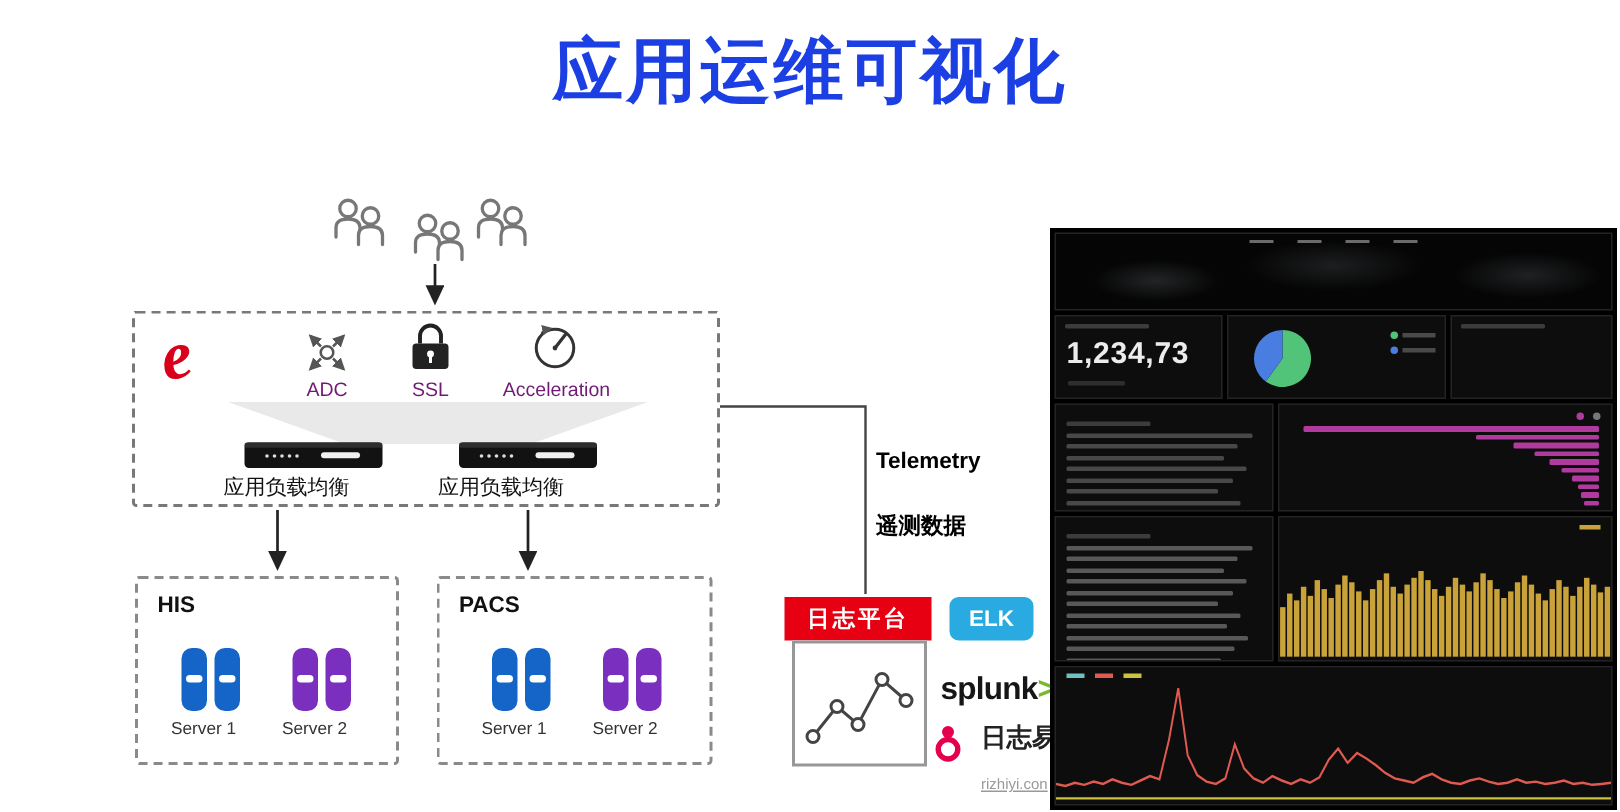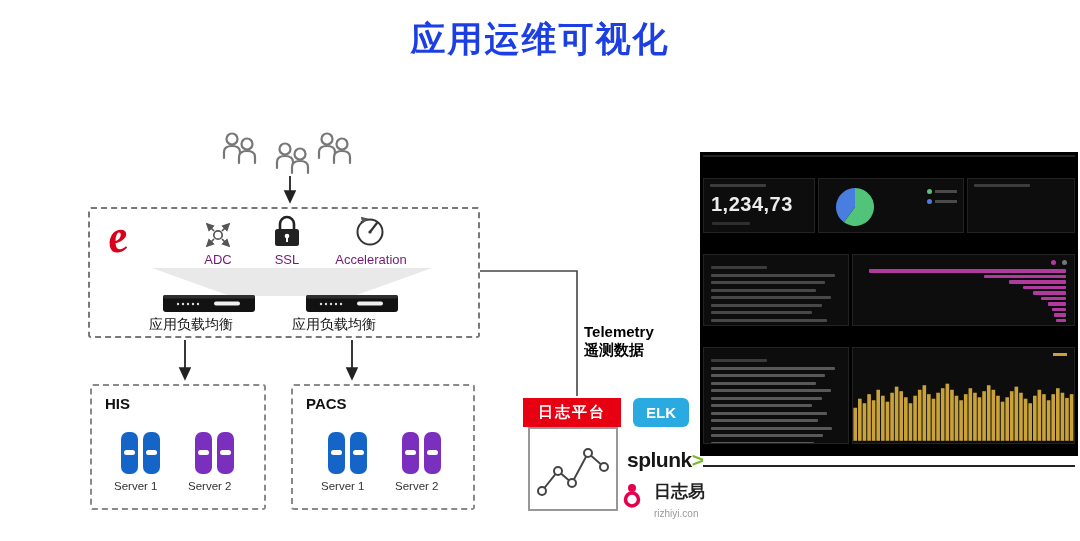--- a/index.html
+++ b/index.html
@@ -5,21 +5,21 @@
   * { box-sizing: border-box; margin: 0; padding: 0; }
   body {
     width: 1080px; height: 541px;
     font-family: "Liberation Sans", sans-serif;
     background: #fff; overflow: hidden;
   }
   .canvas { position: relative; width: 1080px; height: 541px; background: #fff; }
 
   .title {
     position: absolute; top: 16px; left: 0; right: 0;
-    text-align: center; font-size: 35px; font-weight: bold;
+    text-align: center; font-size: 47px; font-weight: bold;
     color: #1C3FE3; letter-spacing: 2px;
   }
 
   svg.overlay { position: absolute; left: 0; top: 0; pointer-events: none; }
 
   .dashed-box { position: absolute; border: 2px dashed #787878; border-radius: 3px; background: transparent; }
   .main-box { left: 88px; top: 207px; width: 392px; height: 131px; }
   .cluster-box { border: 2px dashed #8a8a8a; }
   .his-box  { left: 90px;  top: 384px; width: 176px; height: 126px; }
   .pacs-box { left: 291px; top: 384px; width: 184px; height: 126px; }
@@ -32,21 +32,21 @@
   .server-bars { display: flex; gap: 5px; justify-content: center; }
   .sbar { position: relative; width: 17px; height: 42px; border-radius: 7px; }
   .sbar::after {
     content: ''; position: absolute; left: 3px; right: 3px; top: 18px; height: 5px;
     background: #fff; border-radius: 3px;
   }
   .blue .sbar   { background: #1565C8; }
   .purple .sbar { background: #7B2FBE; }
   .server-label { margin-top: 6px; font-size: 11.5px; color: #333; }
 
-  .telemetry-en { position: absolute; left: 584px; top: 323px; font-size: 15px; font-weight: bold; color: #000; }
+  .telemetry-en { position: absolute; left: 584px; top: 299px; font-size: 15px; font-weight: bold; color: #000; }
   .telemetry-cn { position: absolute; left: 584px; top: 341px; font-size: 15px; font-weight: bold; color: #000; }
 
   .log-platform {
     position: absolute; left: 523px; top: 398px; width: 98px; height: 29px;
     background: #E60012; color: #fff; font-size: 15px; font-weight: bold;
     display: flex; align-items: center; justify-content: center; letter-spacing: 2px;
   }
   .chart-board {
     position: absolute; left: 528px; top: 427px; width: 90px; height: 84px;
     border: 2px solid #979797; background: #fff;
@@ -54,26 +54,26 @@
   .elk-badge {
     position: absolute; left: 633px; top: 398px; width: 56px; height: 29px;
     background: #29ABE2; border-radius: 6px; color: #fff; font-size: 15px; font-weight: bold;
     display: flex; align-items: center; justify-content: center;
   }
   .splunk { position: absolute; left: 627px; top: 448px; font-size: 21px; font-weight: bold; color: #161616; letter-spacing: -0.5px; }
   .splunk .gt { color: #79B928; }
 
   .rizhiyi { position: absolute; left: 620px; top: 482px; display: flex; align-items: flex-start; gap: 10px; }
   .rz-text .rz-name { font-size: 17px; font-weight: bold; color: #222; line-height: 20px; }
-  .rz-text .rz-domain { font-size: 10px; color: #999; margin-top: 6px; }
+  .rz-text .rz-domain { font-size: 10px; color: #999; margin-top: 16px; text-decoration: underline; }
 
   
   .dashboard {
-    position: absolute; left: 700px; top: 152px; width: 378px; height: 304px;
-    background: #000; padding: 3px; display: flex; flex-direction: column; gap: 21px;
+    position: absolute; left: 700px; top: 152px; width: 378px; height: 388px;
+    background: #000; padding: 3px; display: flex; flex-direction: column; gap: 3px;
   }
   .d-row { display: flex; gap: 3px; }
   .panel { background: #0d0d0d; border: 1px solid #232323; position: relative; overflow: hidden; }
 
   .row-map  { height: 52px; }
   .map-panel { flex: 1;
     background:
       radial-gradient(60px 20px at 18% 62%, rgba(150,160,170,.20), transparent 70%),
       radial-gradient(84px 24px at 50% 42%, rgba(150,160,170,.16), transparent 70%),
       radial-gradient(70px 22px at 85% 55%, rgba(150,160,170,.18), transparent 70%),

